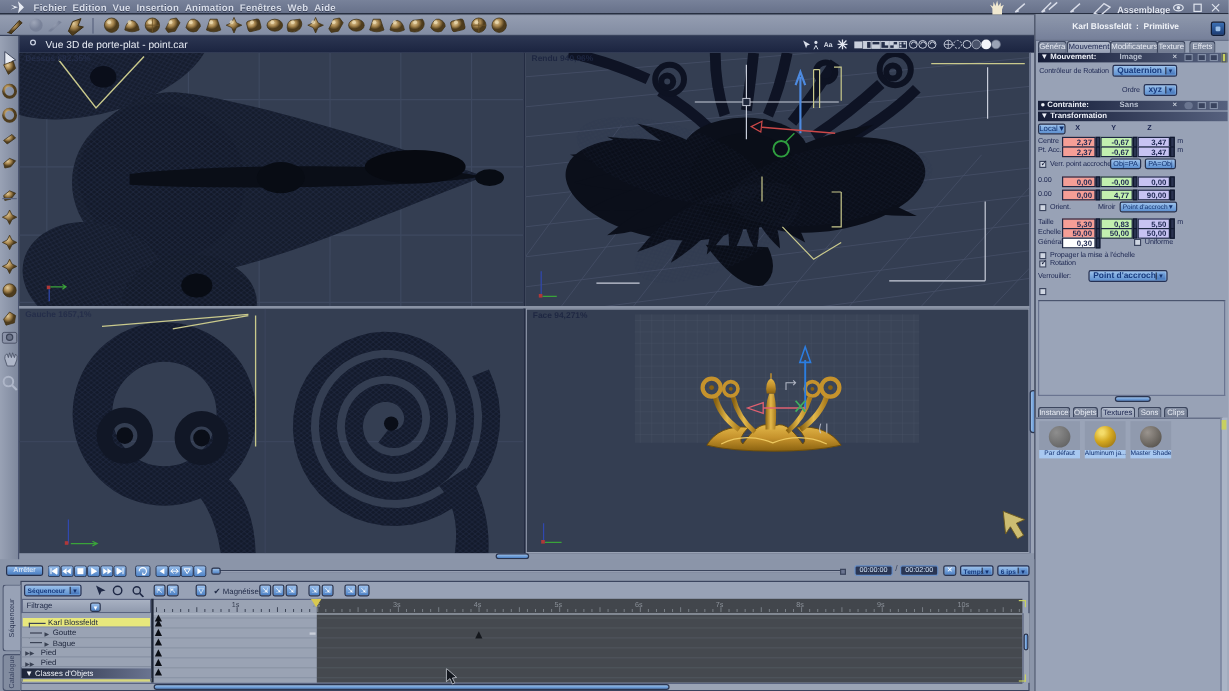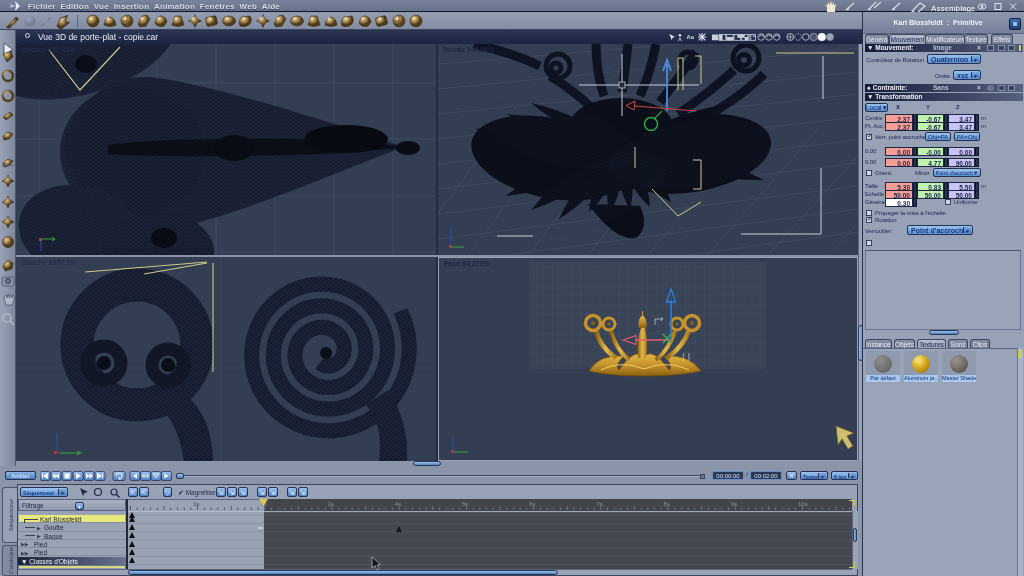--- a/index.html
+++ b/index.html
@@ -134,21 +134,21 @@
         <rect x="2" y="247" width="12" height="9" rx="1.5" fill="#8b93a8" stroke="#4a5266" stroke-width="0.8"></rect>
         <circle cx="8" cy="251" r="2.6" fill="#6b7388" stroke="#3c4458"></circle>
         <path d="M4 269 q0 -4 2 -4 l1 3 l1 -4 l1.5 4 l1 -4 l1.5 4 l1 -3 q2 1 1 5 l-2 5 l-6 0 z" fill="#aeb6c8" stroke="#4a5266" stroke-width="0.7"></path>
         <circle cx="7" cy="288" r="4" fill="none" stroke="#aeb6c8" stroke-width="1.6"></circle>
         <path d="M10 291 l4 4" stroke="#aeb6c8" stroke-width="1.8"></path>
       </svg>
     </div>
 
 <div class="abs" style="left:16px;top:30px;width:846px;height:14px;background:linear-gradient(#2c3652,#1b2440);color:#e9edf5;">
   <span class="abs" style="left:9px;top:3px;width:5px;height:5px;border:1px solid #cfd6e6;border-radius:50%;"></span>
-  <span class="abs" style="left:22px;top:2px;font-size:8.5px;">Vue 3D de porte-plat - copie.car</span>
+  <span class="abs" style="left:22px;top:2px;font-size:8.5px;">Vue 3D de porte-plat - point.car</span>
   <svg class="abs" style="left:650px;top:1px;transform:scale(0.82);transform-origin:0 50%;" width="210" height="12" id="tbicons">
         <defs></defs>
         <path d="M4 2 l3 8 l1 -3 l3 -1z" fill="#d8dde8"></path>
         <circle cx="17" cy="4" r="1.6" fill="#d8dde8"></circle>
         <path d="M15 11 l2 -4 l2 4" stroke="#d8dde8" fill="none"></path>
         <text x="25" y="9" font-size="7" fill="#d8dde8" font-weight="bold">Aa</text>
         <g transform="translate(44,6)">
           <path d="M-4 -4 L4 4 M-4 4 L4 -4 M0 -5 L0 5 M-5 0 L5 0" stroke="#e2e6f0" stroke-width="1.3"></path>
         </g>
         <g transform="translate(56,3)">

